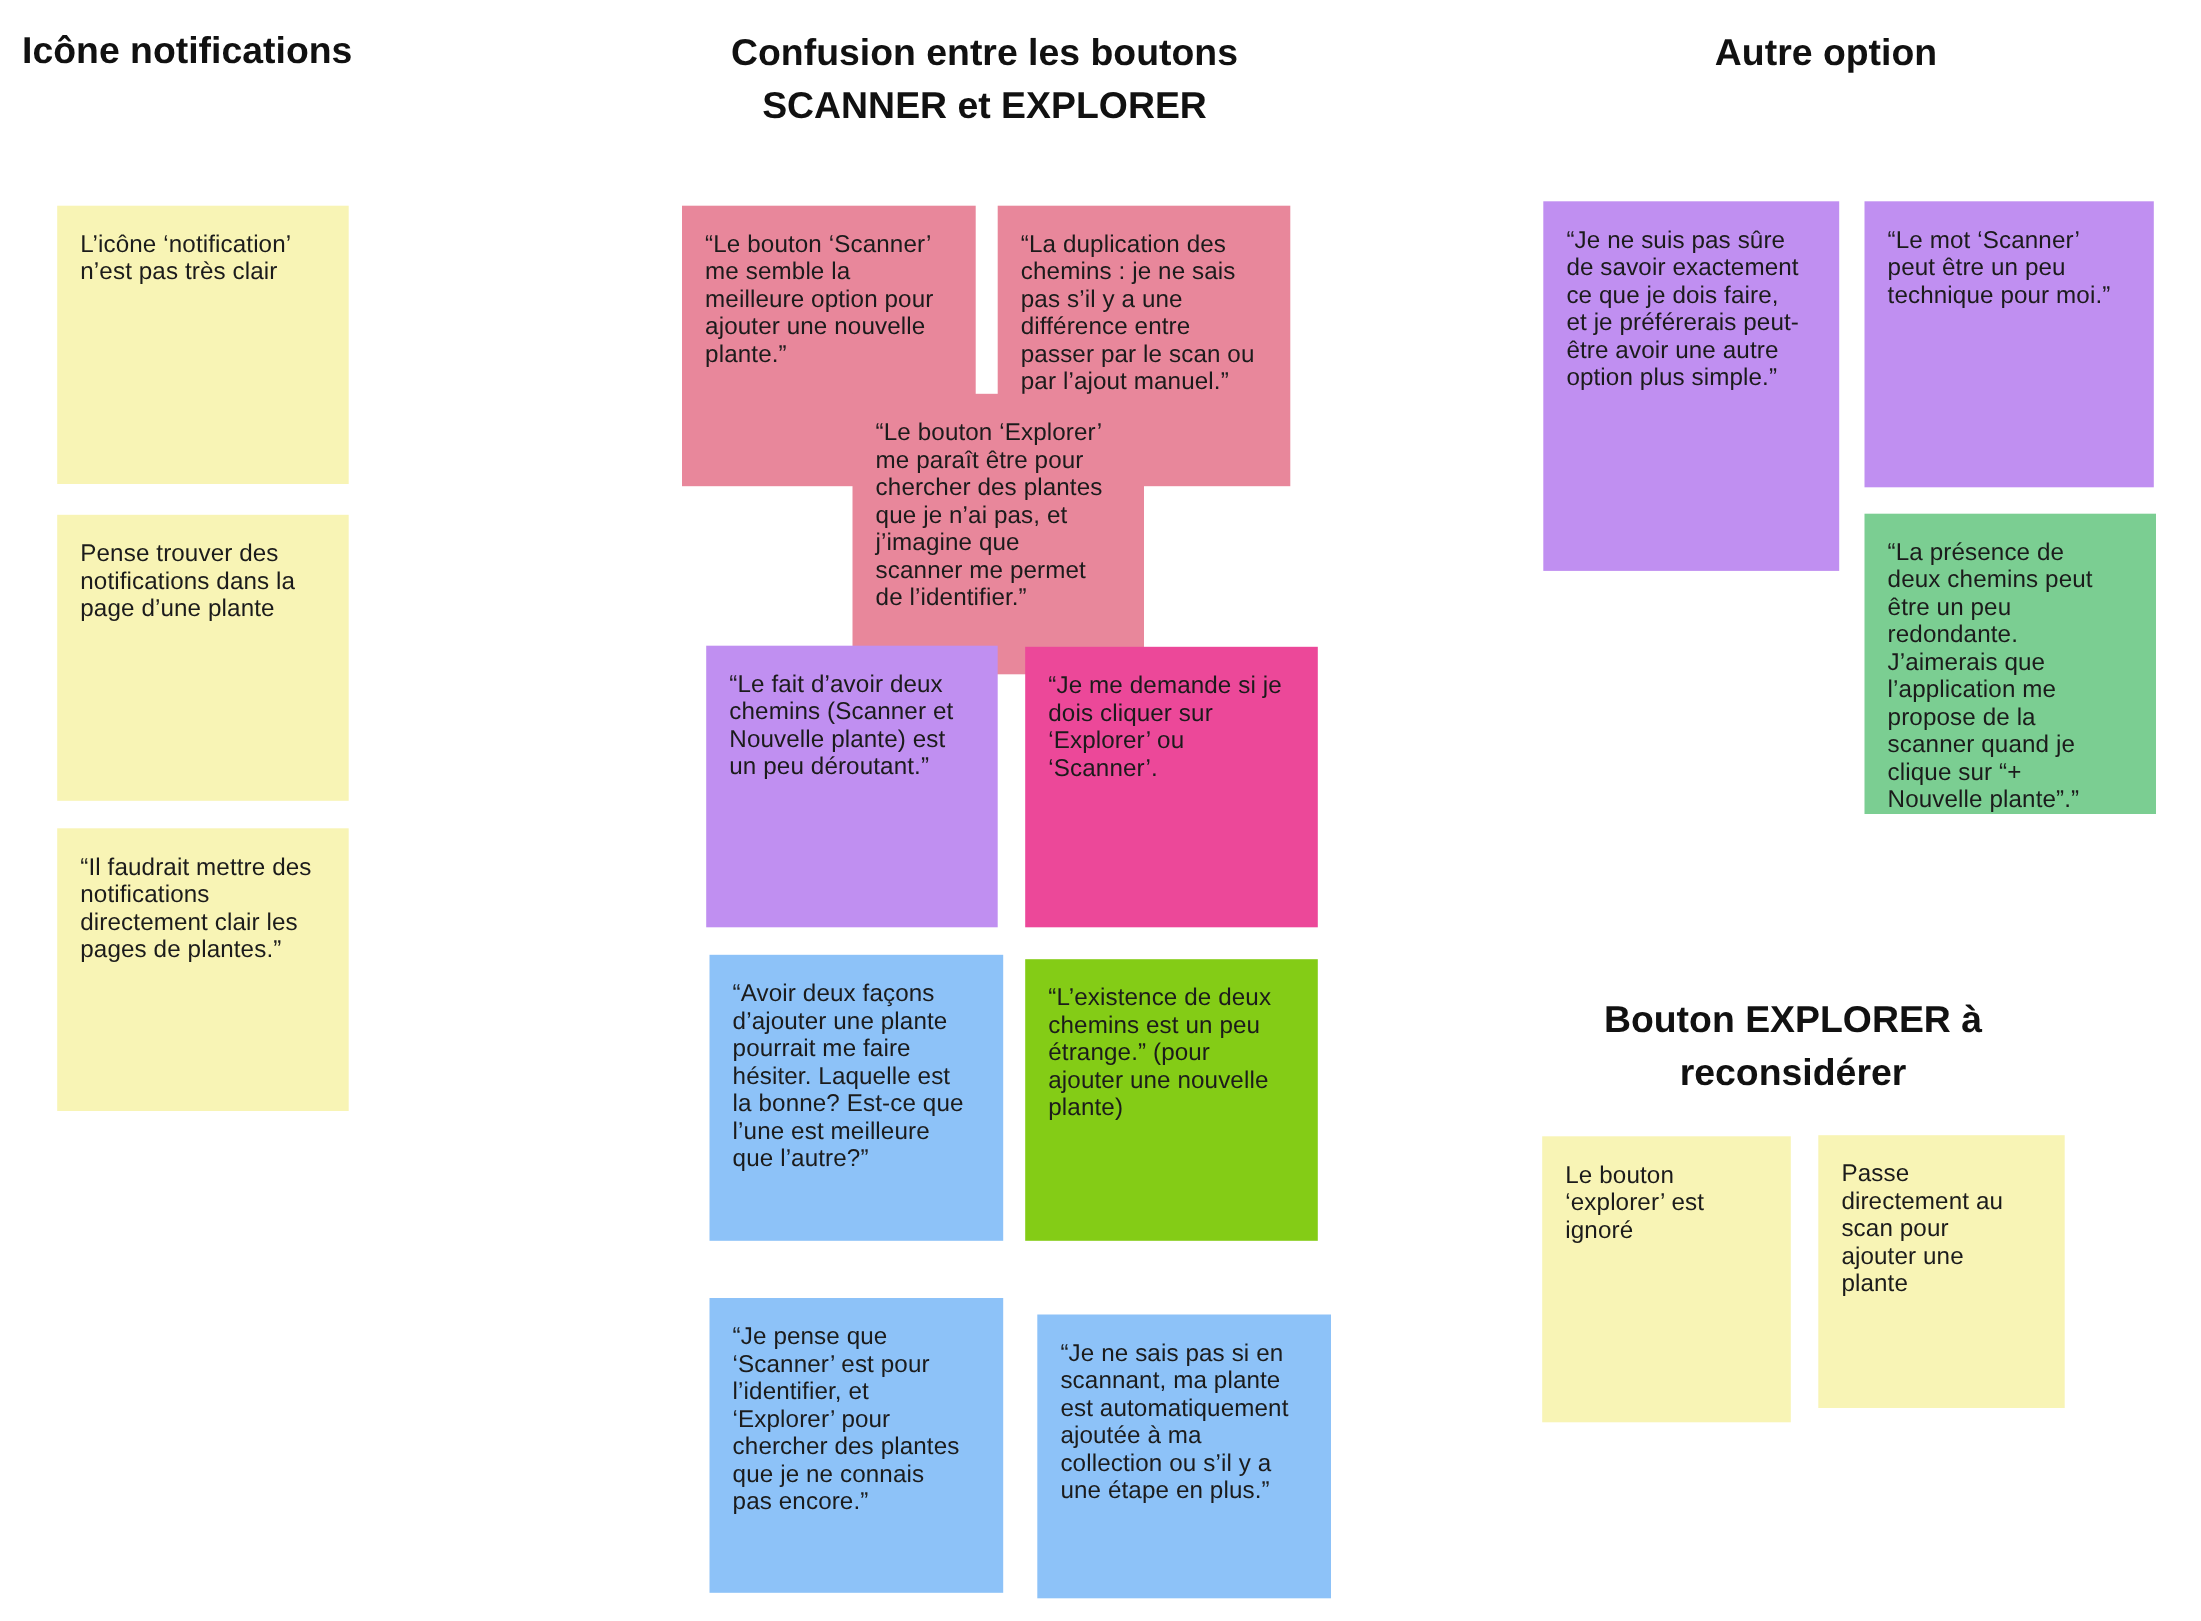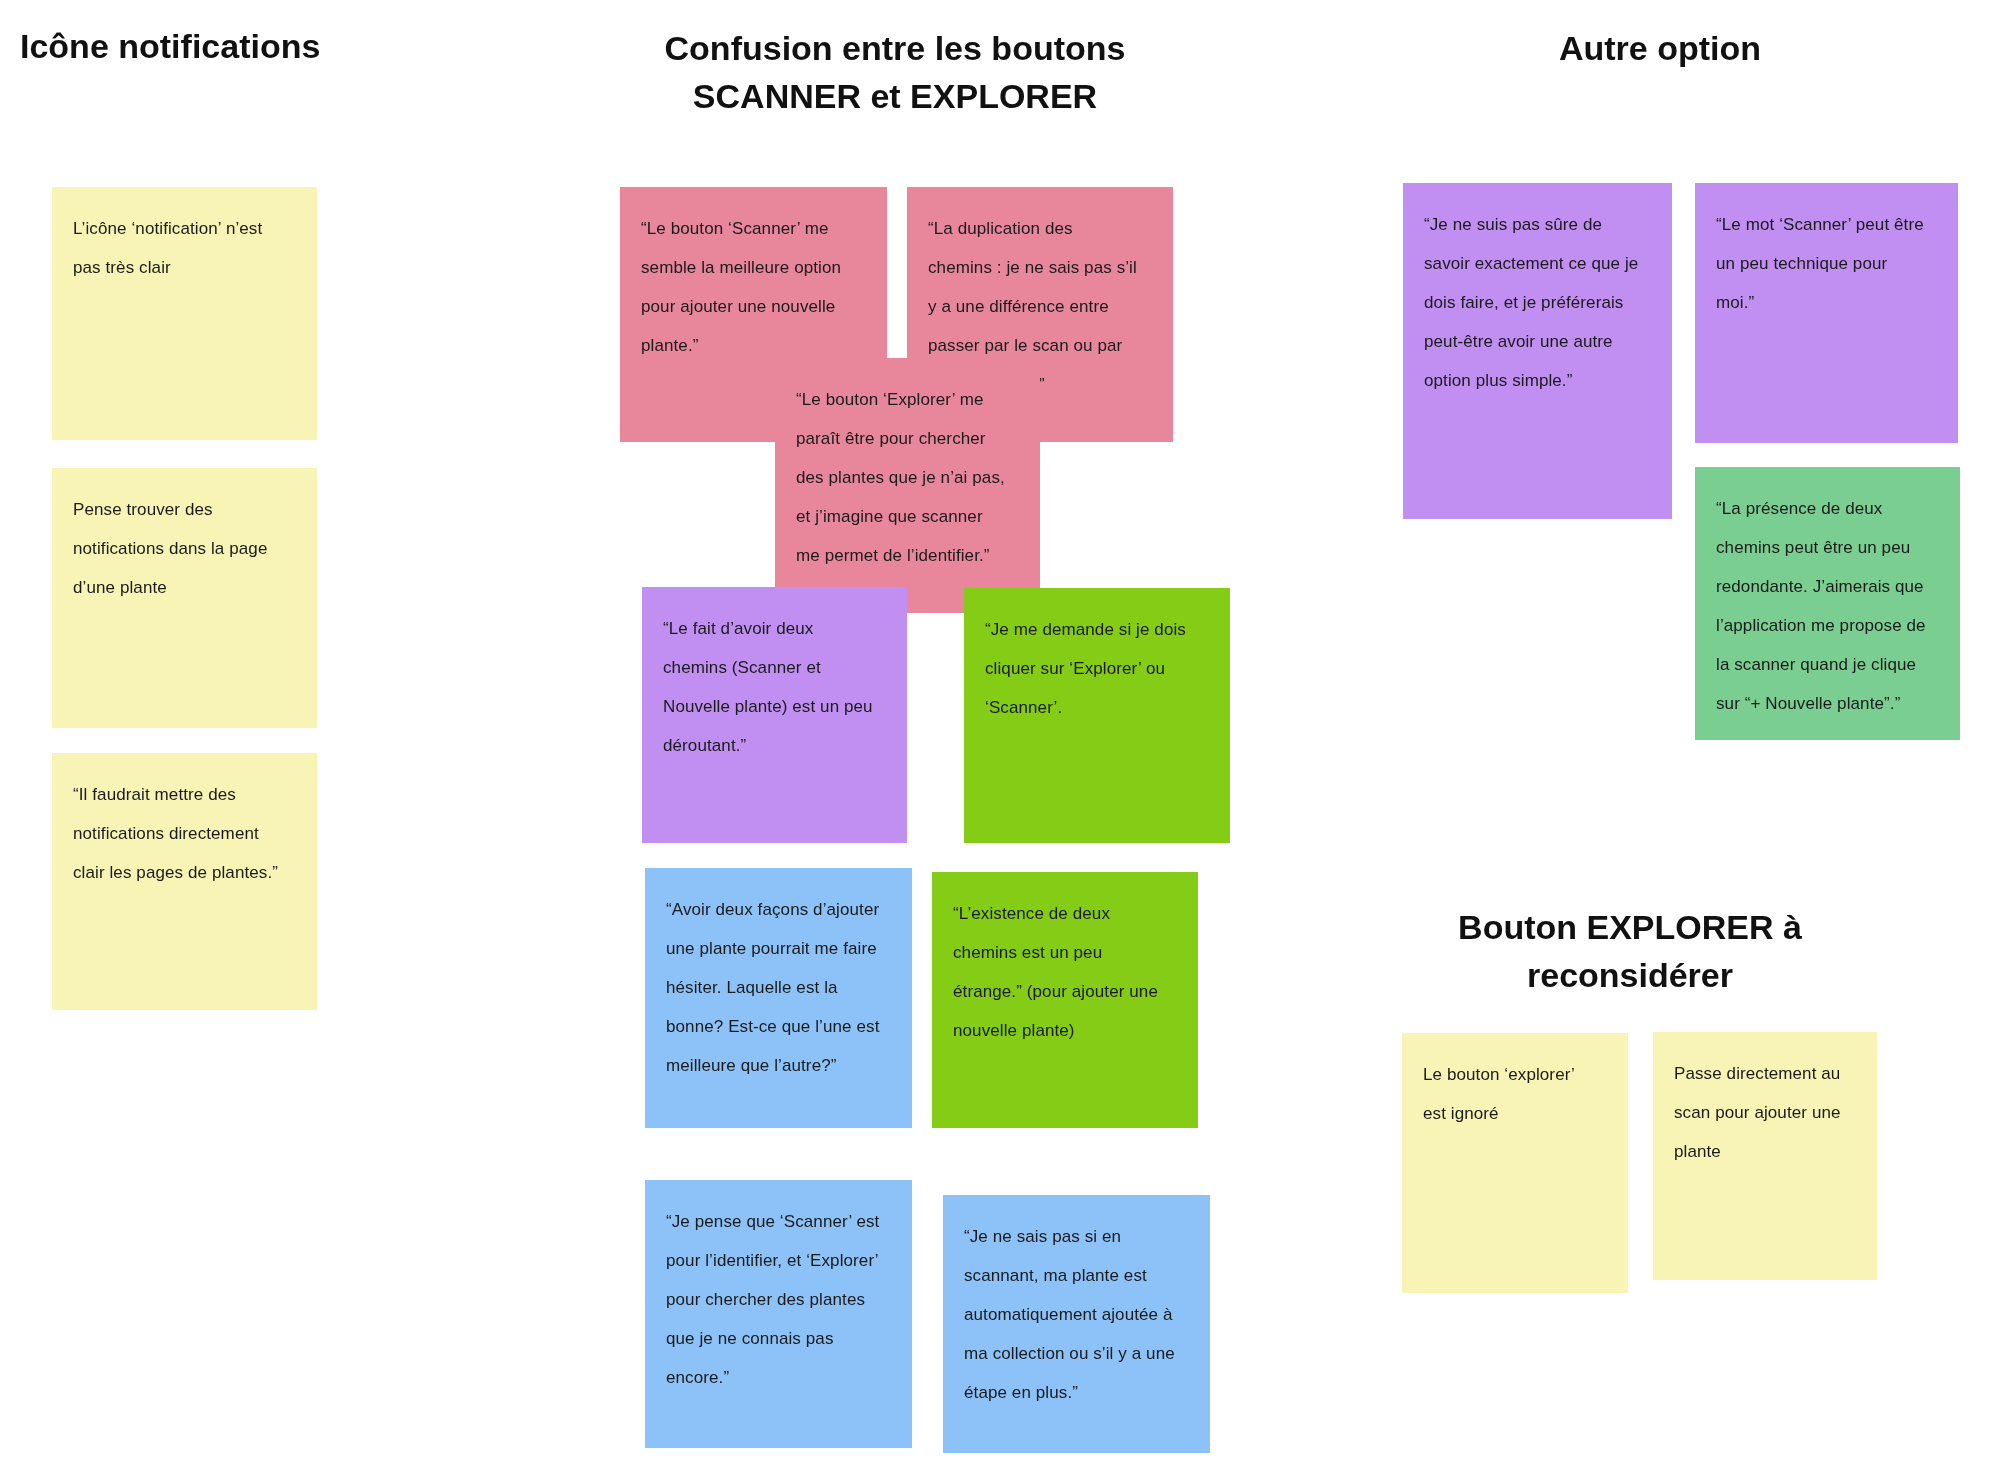--- a/index.html
+++ b/index.html
@@ -16,22 +16,22 @@
     font-size:34px;
     line-height:48px;
     color:#111111;
     white-space:pre-line;
   }
   .group-title.centered{text-align:center;}
   .note{
     position:absolute;
     box-sizing:border-box;
     padding:22px 32px 12px 21px;
-    font-size:17px;
-    line-height:39px;
+    font-size:22px;
+    line-height:25px;
     color:#1b1b1b;
     letter-spacing:0.1px;
   }
   
   .note::after{
     content:"";
     position:absolute;
     left:4px;right:4px;bottom:-9px;
     height:24px;
     background:rgba(0,0,0,0.13);
@@ -71,21 +71,21 @@
   </div>
 
   <div class="note" style="left: 775px; top: 358px; width: 265px; height: 255px; background-color: rgb(232, 135, 155);">
     <span class="note-text">“Le bouton ‘Explorer’ me paraît être pour chercher des plantes que je n’ai pas, et j’imagine que scanner me permet de l’identifier.”</span>
   </div>
 
   <div class="note" style="left: 642px; top: 587px; width: 265px; height: 256px; background-color: rgb(192, 143, 241);">
     <span class="note-text">“Le fait d’avoir deux chemins (Scanner et Nouvelle plante) est un peu déroutant.”</span>
   </div>
 
-  <div class="note" style="left: 932px; top: 588px; width: 266px; height: 255px; background-color: #84cc16; margin-left: 32px;">
+  <div class="note" style="left: 932px; top: 588px; width: 266px; height: 255px; background-color: #ec4899;">
     <span class="note-text">“Je me demande si je dois cliquer sur ‘Explorer’ ou ‘Scanner’.</span>
   </div>
 
   <div class="note" style="left: 645px; top: 868px; width: 267px; height: 260px; background-color: rgb(141, 194, 248);">
     <span class="note-text">“Avoir deux façons d’ajouter une plante pourrait me faire hésiter. Laquelle est la bonne? Est-ce que l’une est meilleure que l’autre?”</span>
   </div>
 
   <div class="note" style="left: 932px; top: 872px; width: 266px; height: 256px; background-color: #84cc16;">
     <span class="note-text">“L’existence de deux chemins est un peu étrange.” (pour ajouter une nouvelle plante)</span>
   </div>

